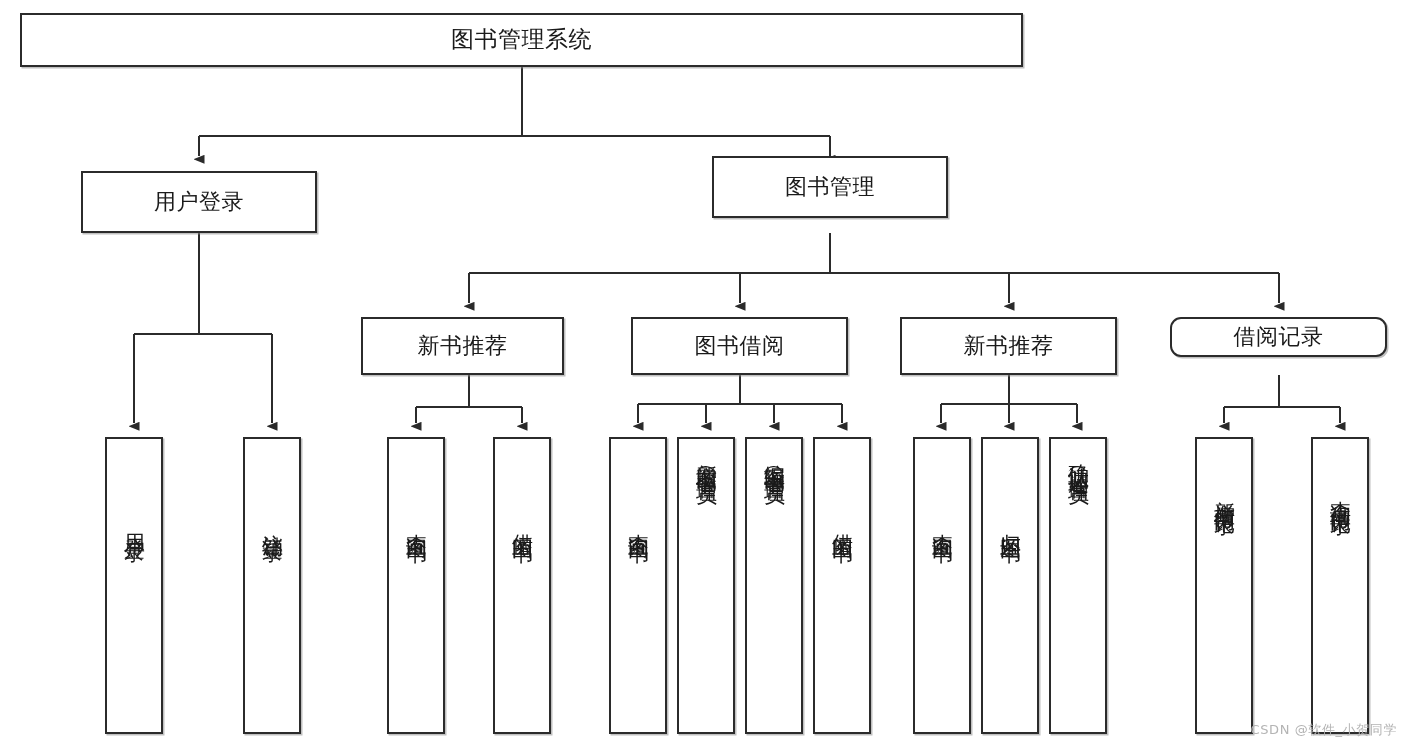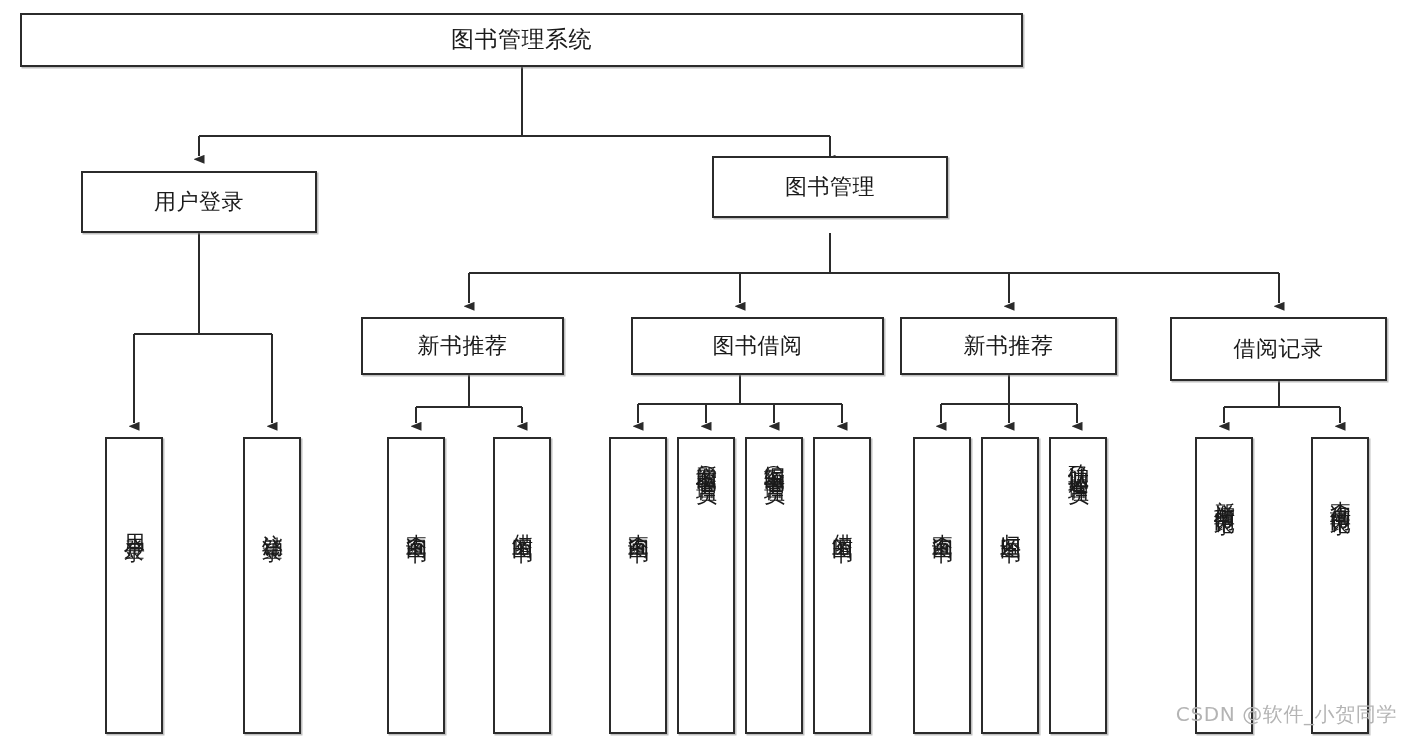--- a/index.html
+++ b/index.html
@@ -59,22 +59,22 @@
     text-orientation: upright;
     font-size: 21px;
     letter-spacing: 3px;
     line-height: 1;
     white-space: nowrap;
     display: block;
   }
   .watermark {
     position: absolute;
     right: 8px;
-    bottom: 19px;
-    font-size: 20px;
+    bottom: 8px;
+    font-size: 13px;
     color: #b4b4b4;
     letter-spacing: 0.6px;
     white-space: nowrap;
     pointer-events: none;
   }
 </style>
 </head>
 <body>
 
 <div id="diagram-root">
@@ -136,27 +136,27 @@
   <div class="node horizontal" style="left:81px; top:171px; width:236px; height:62px;">
     <span class="node-label">用户登录</span>
   </div>
   <div class="node horizontal" style="left:712px; top:156px; width:236px; height:62px;">
     <span class="node-label">图书管理</span>
   </div>
 
   <div class="node horizontal" style="left:361px; top:317px; width:203px; height:58px;">
     <span class="node-label">新书推荐</span>
   </div>
-  <div class="node horizontal" style="left:631px; top:317px; width:253px; height:58px;">
+  <div class="node horizontal" style="left:631px; top:317px; width:217px; height:58px;">
     <span class="node-label">图书借阅</span>
   </div>
   <div class="node horizontal" style="left:900px; top:317px; width:217px; height:58px;">
     <span class="node-label">新书推荐</span>
   </div>
-  <div class="node horizontal" style="left:1170px; top:317px; width:217px; height:64px;">
+  <div class="node horizontal" style="left:1170px; top:317px; width:217px; height:40px;border-radius:11px;">
     <span class="node-label">借阅记录</span>
   </div>
 
   <div class="node vertical" style="left:105px; top:437px; width:58px; height:297px; padding-top:78px;">
     <span class="node-label">用户登录</span>
   </div>
   <div class="node vertical" style="left:243px; top:437px; width:58px; height:297px; padding-top:78px;">
     <span class="node-label">注销登录</span>
   </div>
 

